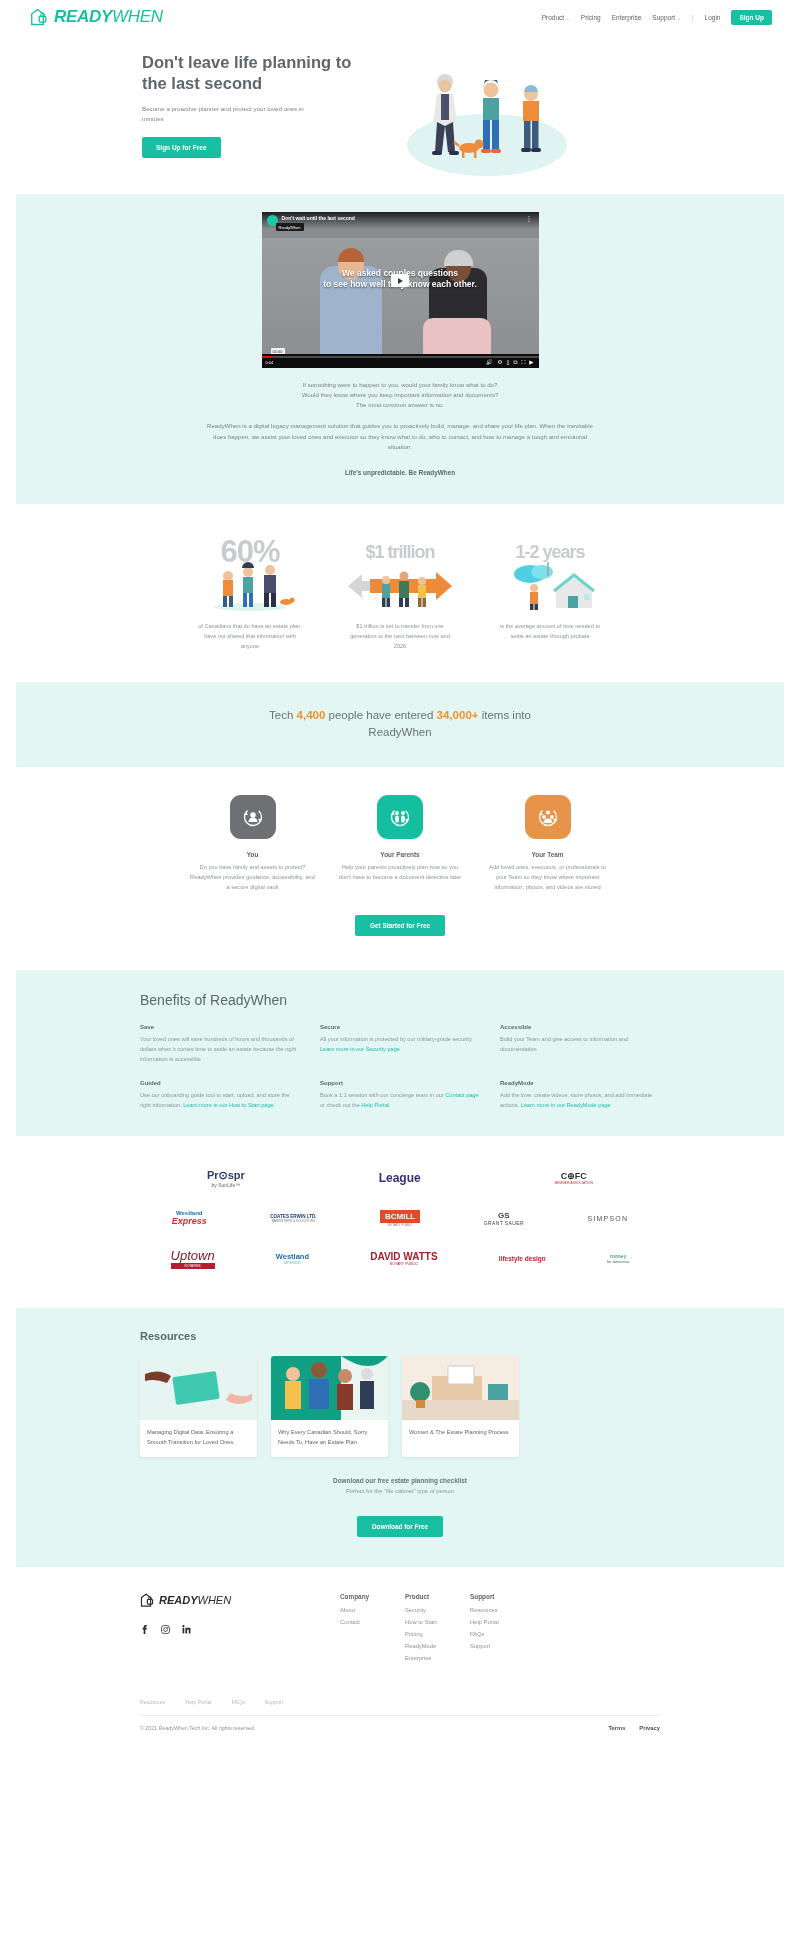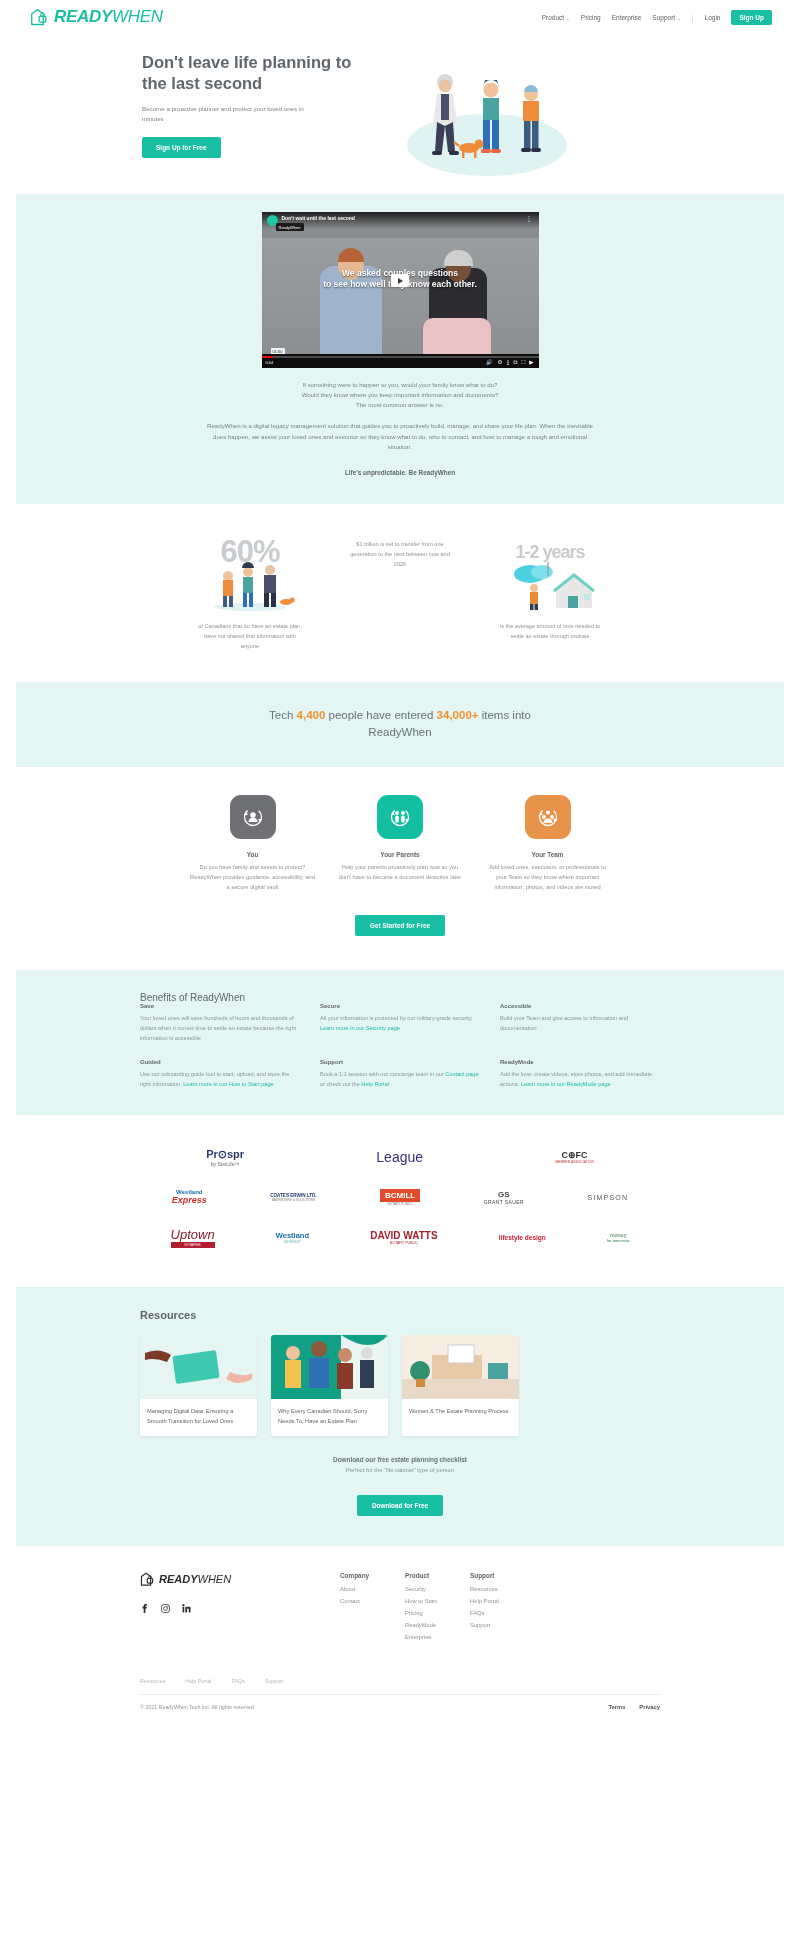--- a/index.html
+++ b/index.html
@@ -123,21 +123,21 @@
     display: flex; align-items: center; justify-content: center; }
   .pi-gray { background: #6e7073; } .pi-teal { background: #13bfa0; } .pi-orange { background: #e8934a; }
   .persona-title { font-size: 6.4px; font-weight: 700; color: #5f666c; margin-top: 12px; }
   .persona-desc { font-size: 5.7px; line-height: 1.75; color: #8d9499; margin-top: 5px; }
   .btn-center { display: block; margin: 22px auto 0; background: #18bfa3; color: #fff;
     border: none; font-size: 6.4px; font-weight: 700; padding: 7px 15px;
     border-radius: 2px; cursor: pointer; }
 
   
   .sec-benefits { background: #e4f6f4; padding: 22px 0 26px; }
-  .benefits-h { font-size: 10px; font-weight: 400; color: #5f666c; }
+  .benefits-h { font-size: 14px; font-weight: 400; color: #5f666c; margin-bottom: 16px; }
   .ben-grid { display: grid; grid-template-columns: repeat(3, 1fr); gap: 16px 20px; }
   .ben-t { font-size: 6px; font-weight: 700; color: #5f666c; margin-bottom: 4px; }
   .ben-d { font-size: 5.6px; line-height: 1.8; color: #8d9499; }
   .ben-d a { color: #18bfa3; text-decoration: none; }
 
   
   .sec-partners { background: #fff; padding: 22px 0 30px; }
   .partners-h { font-size: 11px; color: #5f666c; margin-bottom: 16px; }
   .prow { display: flex; align-items: center; justify-content: space-around; height: 40px; }
   .plogo { text-align: center; }
@@ -313,20 +313,39 @@
               <path d="M74 15 h12 v18 h-12 z" fill="#4a4f6b"></path>
             <rect x="74" y="33" width="5" height="14" fill="#2c3047"></rect>
               <rect x="81" y="33" width="5" height="14" fill="#2c3047"></rect>
             <ellipse cx="96" cy="42" rx="6" ry="3" fill="#ef8c3c"></ellipse>
               <circle cx="102" cy="40" r="2.6" fill="#ef8c3c"></circle>
           </svg>
         </div>
         <div class="stat-cap">of Canadians that do have an estate plan, have not shared that information with anyone</div>
       </div>
       <div class="stat">
+        <div class="stat-visual">
+          <div class="stat-big small">$1 trillion</div>
+          <svg class="stat-art" viewBox="0 0 120 52">
+            <path d="M8 26 L22 14 v7 h18 v10 h-18 v7 z" fill="#d6d6d6"></path>
+            <path d="M112 26 L96 12 v7 H30 v14 h66 v7 z" fill="#ee8b38"></path>
+            <circle cx="46" cy="20" r="4" fill="#f0c29a"></circle>
+              <path d="M42 24 h8 v14 h-8 z" fill="#4aa3a0"></path>
+            <rect x="42" y="38" width="3.5" height="9" fill="#2f3e56"></rect>
+              <rect x="46.5" y="38" width="3.5" height="9" fill="#2f3e56"></rect>
+            <circle cx="64" cy="16" r="4.5" fill="#e0a87e"></circle>
+              <path d="M59 21 h10 v17 h-10 z" fill="#3d7a5e"></path>
+            <rect x="59" y="38" width="4" height="9" fill="#2f3e56"></rect>
+              <rect x="65" y="38" width="4" height="9" fill="#2f3e56"></rect>
+            <circle cx="82" cy="21" r="4" fill="#f0c29a"></circle>
+              <path d="M78 25 h8 v13 h-8 z" fill="#f2c14e"></path>
+            <rect x="78" y="38" width="3.5" height="9" fill="#8a6a3a"></rect>
+              <rect x="82.5" y="38" width="3.5" height="9" fill="#8a6a3a"></rect>
+          </svg>
+        </div>
         <div class="stat-cap">$1 trillion is set to transfer from one generation to the next between now and 2026</div>
       </div>
       <div class="stat">
         <div class="stat-visual">
           <div class="stat-big small">1-2 years</div>
           <svg class="stat-art" viewBox="0 0 120 52">
             <ellipse cx="40" cy="14" rx="16" ry="9" fill="#4fd0e0"></ellipse>
             <ellipse cx="52" cy="12" rx="11" ry="7" fill="#7ee0ea"></ellipse>
             <path d="M58 2 v14" stroke="#9aa0a6" stroke-width="1.4"></path>
             <circle cx="44" cy="28" r="4" fill="#f0c29a"></circle>
@@ -432,21 +451,21 @@
   </section>
 
   <section class="sec-partners">
     <div class="inner">
       <div class="prow">
         <div class="plogo">
             <div style="font-size:11px;font-weight:700;color:#2e3b6e">Pr⊙spr</div>
             <div style="font-size:5px;color:#666">by SunLife™</div>
           </div>
         <div class="plogo">
-            <div style="font-size:14px;font-weight:400;color:#3c2f7a">League</div>
+            <div style="font-size:12px;font-weight:700;color:#3c2f7a">League</div>
           </div>
         <div class="plogo">
             <div style="font-size:9px;font-weight:800;color:#333">C⊕FC</div>
             <div style="font-size:3.4px;color:#b33">MEMBER ASSOCIATION</div>
           </div>
       </div>
       <div class="prow">
         <div class="plogo">
             <div style="font-size:6px;font-weight:700;color:#1b6fa8">Westland</div>
             <div style="font-size:9px;font-weight:800;font-style:italic;color:#d32f2f">Express</div>

